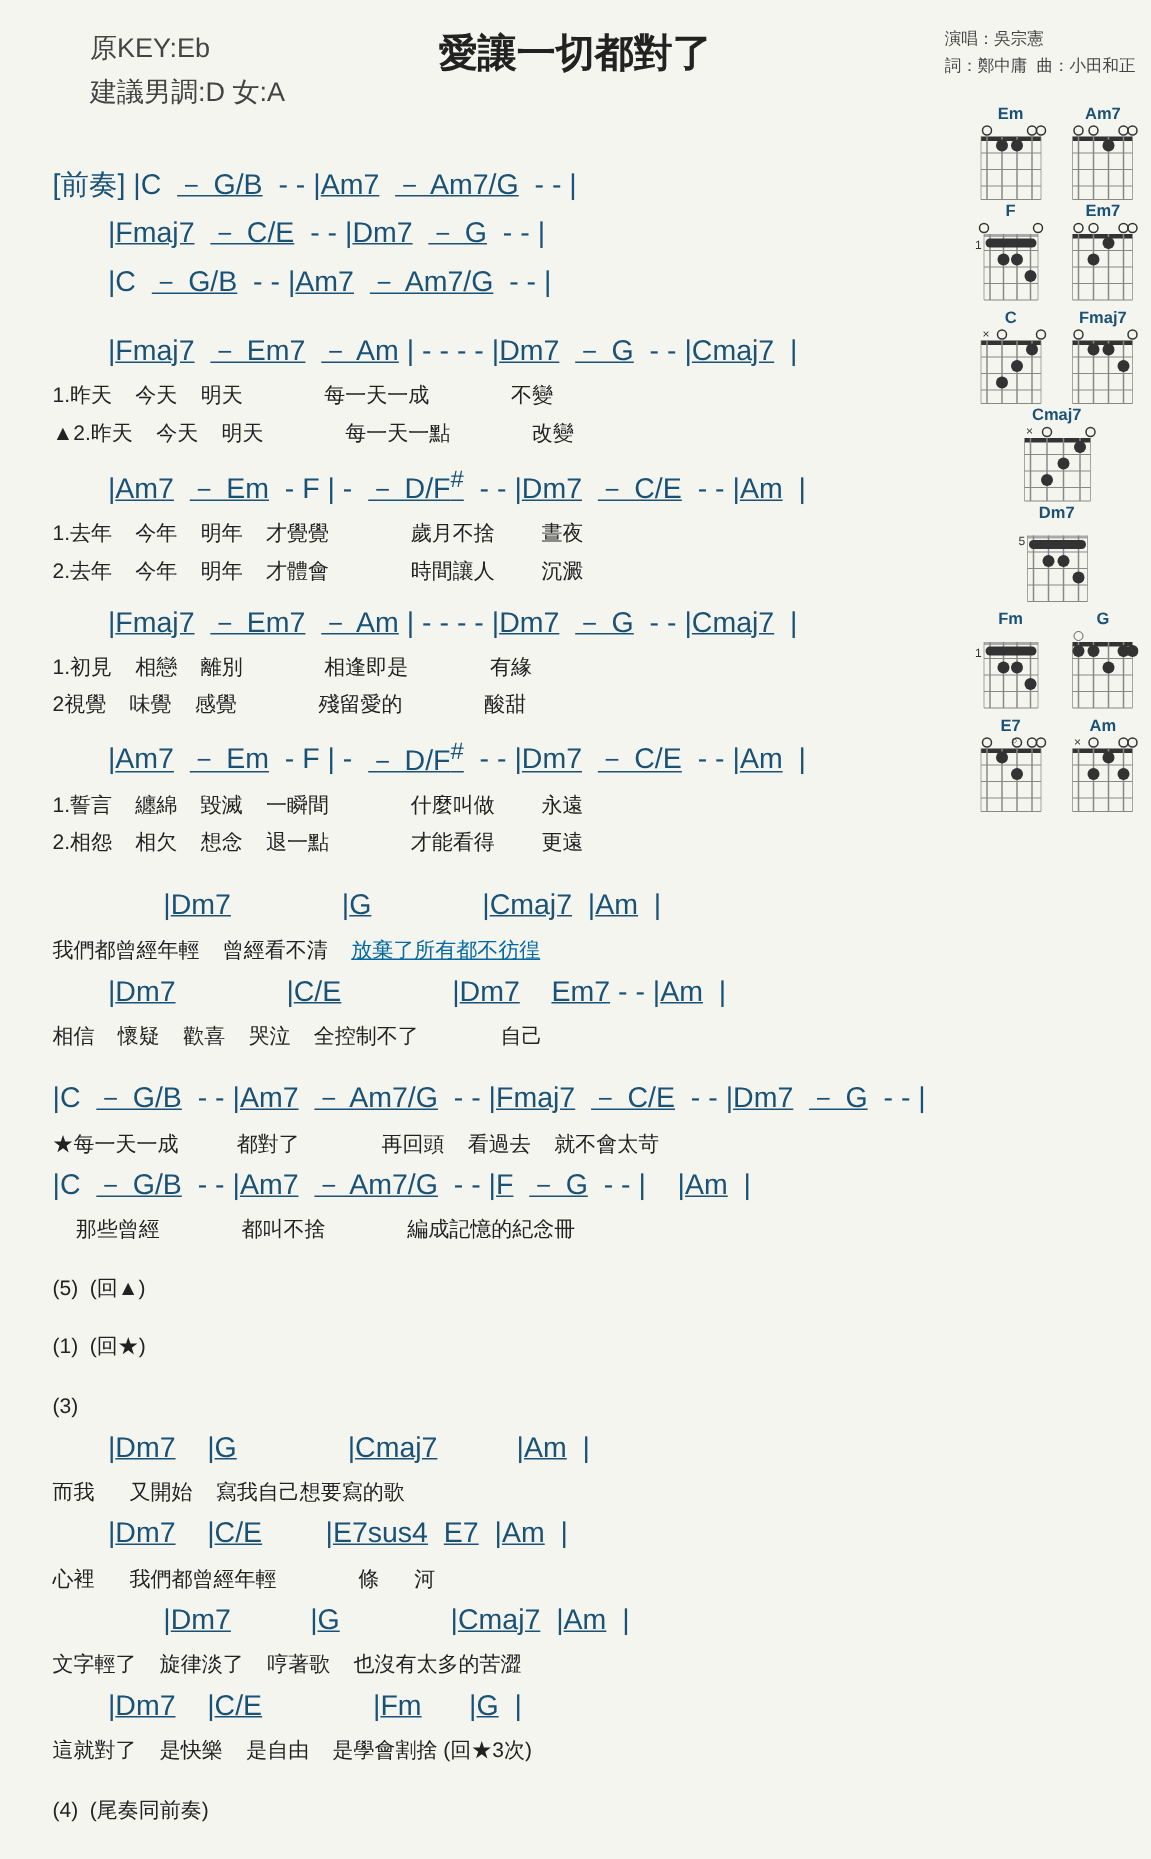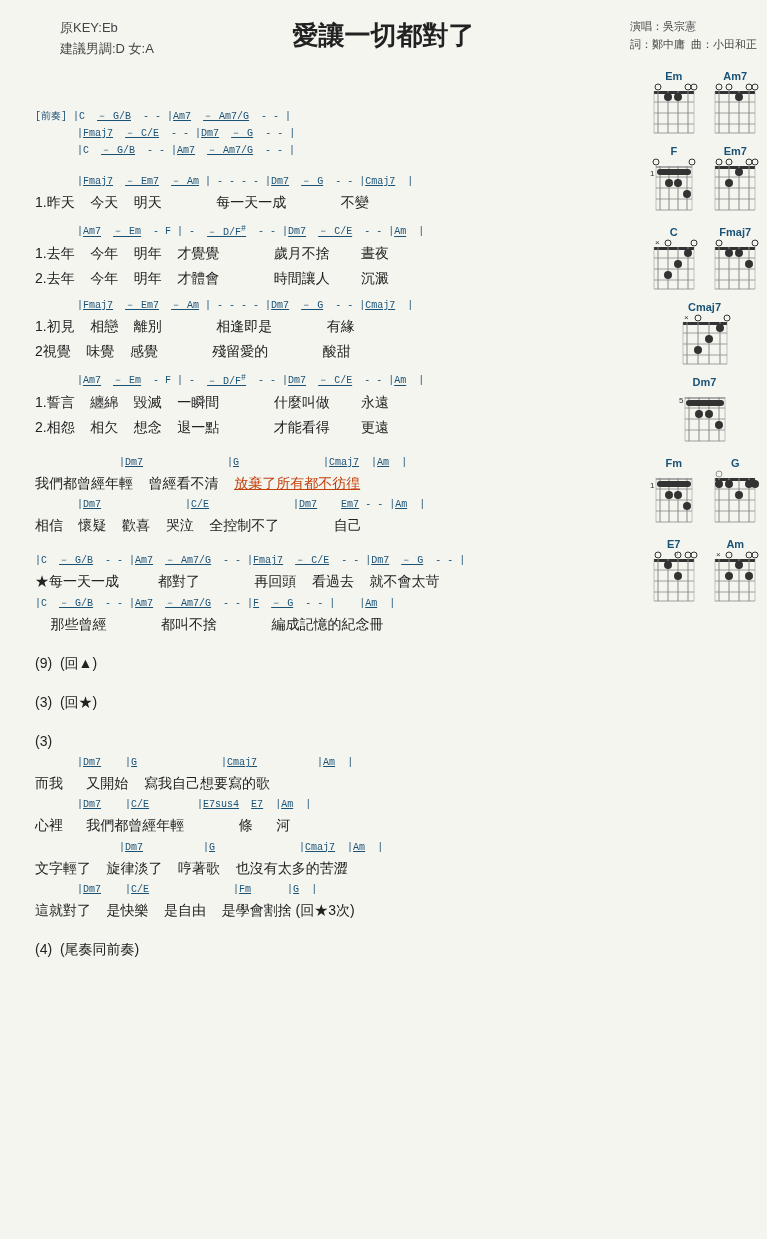--- a/index.html
+++ b/index.html
@@ -18,53 +18,53 @@
       font-size: 26px;
       font-weight: bold;
       color: #222;
       margin-bottom: 4px;
       margin-top: 8px;
     }
     .meta-left {
       position: absolute;
       top: 18px;
       left: 60px;
-      font-size: 13px;
+      font-size: 18px;
       color: #444;
       line-height: 1.6;
     }
     .meta-right {
       position: absolute;
       top: 18px;
       right: 10px;
       font-size: 11px;
       color: #444;
       line-height: 1.6;
       text-align: left;
     }
     .chord-section {
       margin-top: 55px;
     }
     .chord-line {
-      font-family: Liberation Mono, monospace;
-      font-size: 10px;
+      font-family: Liberation Sans, sans-serif;
+      font-size: 19px;
       color: #1a5276;
       line-height: 1.7;
       white-space: pre;
       margin-left: 20px;
     }
     .lyric-line {
       font-size: 14px;
       color: #222;
       line-height: 1.8;
       margin-left: 20px;
       white-space: pre;
     }
     .lyric-highlight {
-      color: #c2410c;
+      color: #0369a1;
       text-decoration: underline;
     }
     .section-block {
       margin-bottom: 6px;
     }
     
     .chord-svg {
       display: block;
     }
     .separator {
@@ -75,21 +75,20 @@
       padding-right: 90px;
     }
     .right-column {
       position: absolute;
       right: 5px;
       top: 70px;
       width: 115px;
       display: flex;
       flex-direction: column;
       align-items: flex-start;
-      gap: 10px;
     }
     .chord-row {
       display: flex;
       gap: 8px;
       width: 100%;
     }
     .chord-block {
       display: flex;
       flex-direction: column;
       align-items: center;
@@ -124,20 +123,21 @@
       <div class="chord-line">[前奏] |C  <span class="u">－ G/B</span>  - - |<span class="u">Am7</span>  <span class="u">－ Am7/G</span>  - - |</div>
       <div class="chord-line">       |<span class="u">Fmaj7</span>  <span class="u">－ C/E</span>  - - |<span class="u">Dm7</span>  <span class="u">－ G</span>  - - |</div>
       <div class="chord-line">       |C  <span class="u">－ G/B</span>  - - |<span class="u">Am7</span>  <span class="u">－ Am7/G</span>  - - |</div>
     </div>
 
     <div class="separator"></div>
 
     <div class="section-block">
       <div class="chord-line">       |<span class="u">Fmaj7</span>  <span class="u">－ Em7</span>  <span class="u">－ Am</span> | - - - - |<span class="u">Dm7</span>  <span class="u">－ G</span>  - - |<span class="u">Cmaj7</span>  |</div>
       <div class="lyric-line">1.昨天    今天    明天              每一天一成              不變</div>
+      <div class="lyric-line">▲2.昨天    今天    明天              每一天一點              改變</div>
     </div>
 
     <div class="section-block">
       <div class="chord-line">       |<span class="u">Am7</span>  <span class="u">－ Em</span>  - F | -  <span class="u">－ D/F<sup>#</sup></span>  - - |<span class="u">Dm7</span>  <span class="u">－ C/E</span>  - - |<span class="u">Am</span>  |</div>
       <div class="lyric-line">1.去年    今年    明年    才覺覺              歲月不捨        晝夜</div>
       <div class="lyric-line">2.去年    今年    明年    才體會              時間讓人        沉澱</div>
     </div>
 
     <div class="section-block">
       <div class="chord-line">       |<span class="u">Fmaj7</span>  <span class="u">－ Em7</span>  <span class="u">－ Am</span> | - - - - |<span class="u">Dm7</span>  <span class="u">－ G</span>  - - |<span class="u">Cmaj7</span>  |</div>
@@ -165,27 +165,27 @@
     <div class="section-block">
       <div class="chord-line">|C  <span class="u">－ G/B</span>  - - |<span class="u">Am7</span>  <span class="u">－ Am7/G</span>  - - |<span class="u">Fmaj7</span>  <span class="u">－ C/E</span>  - - |<span class="u">Dm7</span>  <span class="u">－ G</span>  - - |</div>
       <div class="lyric-line">★每一天一成          都對了              再回頭    看過去    就不會太苛</div>
       <div class="chord-line">|C  <span class="u">－ G/B</span>  - - |<span class="u">Am7</span>  <span class="u">－ Am7/G</span>  - - |<span class="u">F</span>  <span class="u">－ G</span>  - - |    |<span class="u">Am</span>  |</div>
       <div class="lyric-line">    那些曾經              都叫不捨              編成記憶的紀念冊</div>
     </div>
 
     <div class="separator"></div>
 
     <div class="section-block">
-      <div class="lyric-line">(9)  (回▲)</div>
-    </div>
-
-    <div class="separator"></div>
-
-    <div class="section-block">
-      <div class="lyric-line">(3)  (回★)</div>
+      <div class="lyric-line">(5)  (回▲)</div>
+    </div>
+
+    <div class="separator"></div>
+
+    <div class="section-block">
+      <div class="lyric-line">(1)  (回★)</div>
     </div>
 
     <div class="separator"></div>
 
     <div class="section-block">
       <div class="lyric-line">(3)</div>
       <div class="chord-line">       |<span class="u">Dm7</span>    |<span class="u">G</span>              |<span class="u">Cmaj7</span>          |<span class="u">Am</span>  |</div>
       <div class="lyric-line">而我      又開始    寫我自己想要寫的歌</div>
       <div class="chord-line">       |<span class="u">Dm7</span>    |<span class="u">C/E</span>        |<span class="u">E7sus4</span>  <span class="u">E7</span>  |<span class="u">Am</span>  |</div>
       <div class="lyric-line">心裡      我們都曾經年輕              條      河</div>

